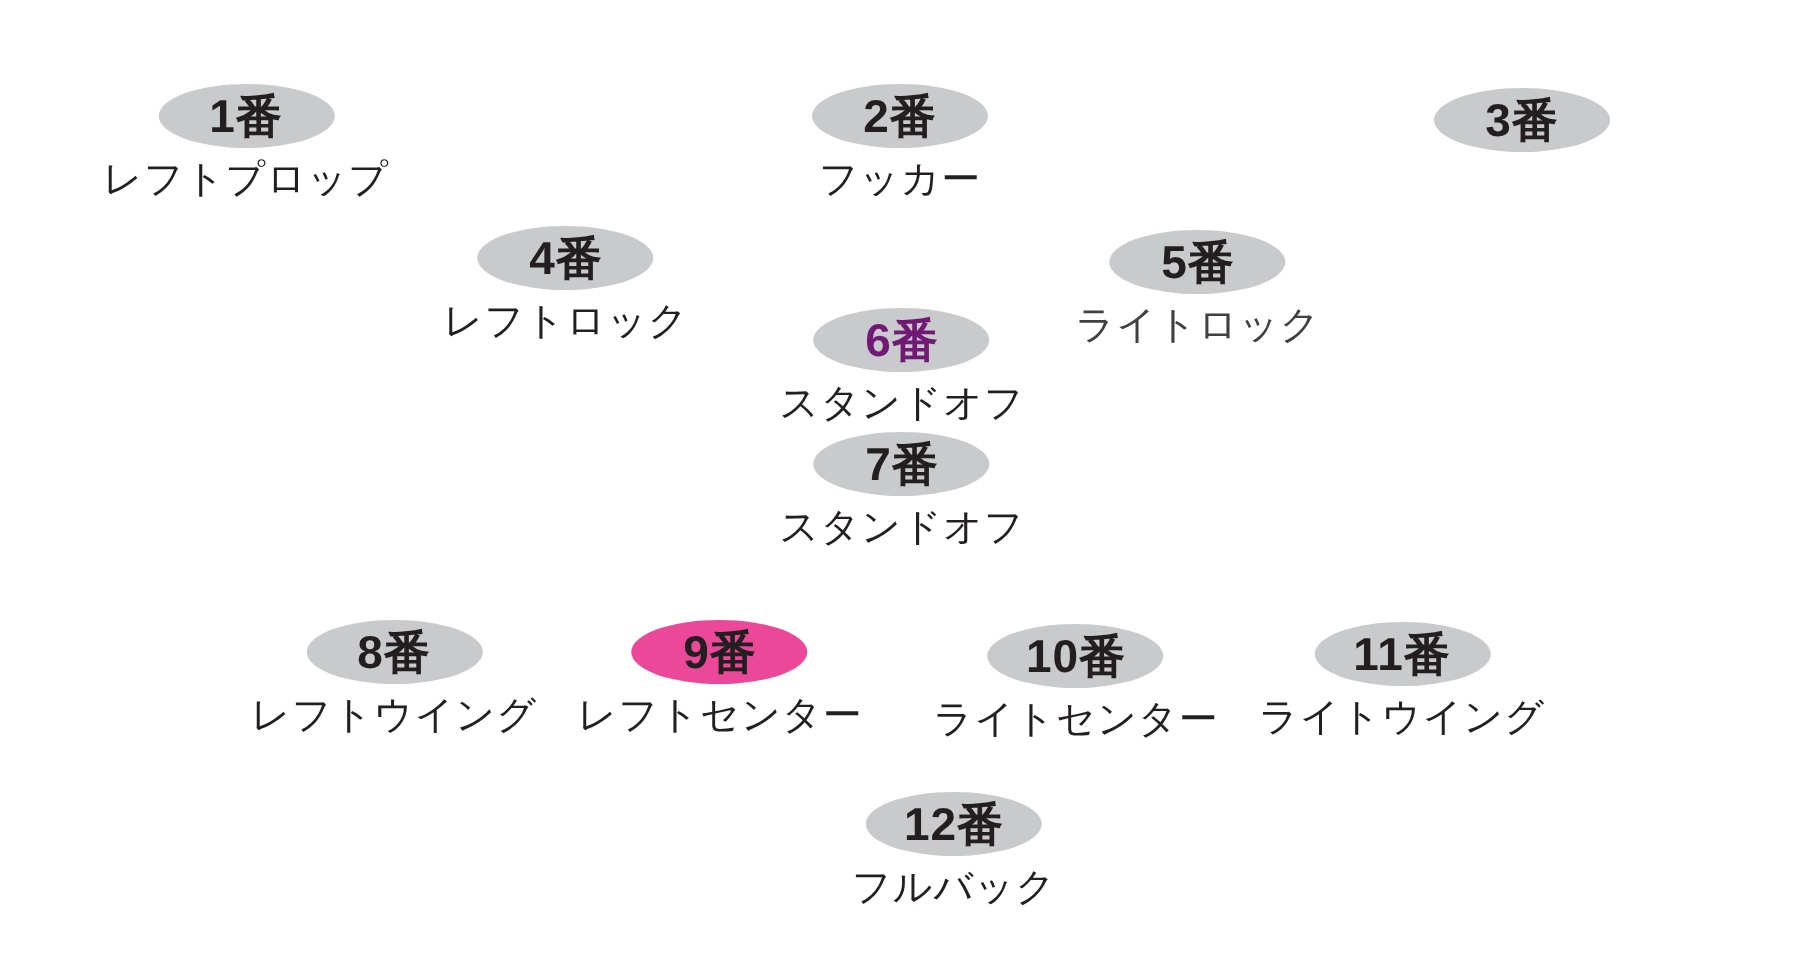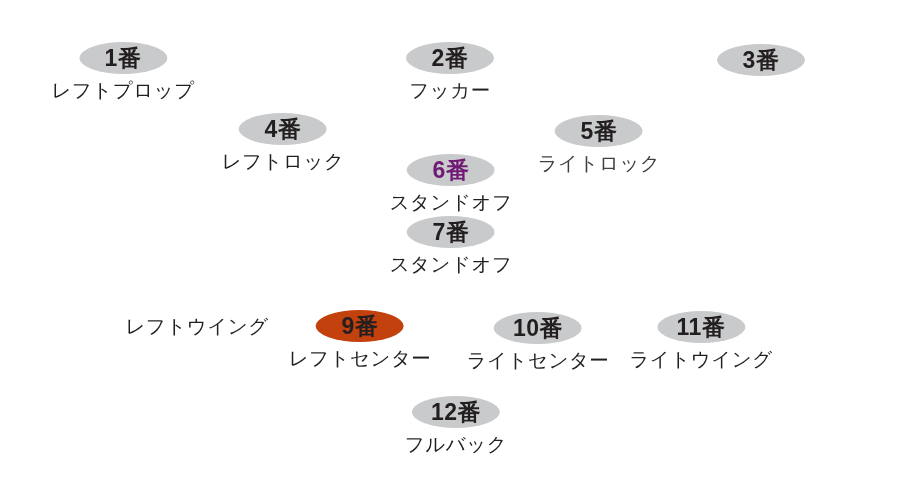--- a/index.html
+++ b/index.html
@@ -90,43 +90,46 @@
   </div>
 
   <div class="node" style="left: 451px; top: 216px;">
     <div class="ellipse" style="background: rgb(201, 202, 203); color: rgb(35, 31, 32);">
       <span>7番</span>
     </div>
     <div class="label" style="color: rgb(35, 31, 32);">スタンドオフ</div>
   </div>
 
   <div class="node" style="left: 197px; top: 310px;">
+    <div class="ellipse" style="background: rgb(201, 202, 203); color: rgb(35, 31, 32);">
+      <span>8番</span>
+    </div>
     <div class="label" style="color: rgb(35, 31, 32);">レフトウイング</div>
   </div>
 
   <div class="node" style="left: 360px; top: 310px;">
-    <div class="ellipse" style="background: #c2410c; color: rgb(35, 31, 32);">
+    <div class="ellipse" style="background: #ec4899; color: rgb(35, 31, 32);">
       <span>9番</span>
     </div>
     <div class="label" style="color: rgb(35, 31, 32);">レフトセンター</div>
   </div>
 
   <div class="node" style="left: 538px; top: 312px;">
     <div class="ellipse" style="background: rgb(201, 202, 203); color: rgb(35, 31, 32);">
       <span>10番</span>
     </div>
     <div class="label" style="color: rgb(35, 31, 32);">ライトセンター</div>
   </div>
 
   <div class="node" style="left: 701px; top: 311px;">
     <div class="ellipse" style="background: rgb(201, 202, 203); color: rgb(35, 31, 32);">
       <span>11番</span>
     </div>
     <div class="label" style="color: rgb(35, 31, 32);">ライトウイング</div>
   </div>
 
-  <div class="node" style="left: 456px; top: 396px;">
+  <div class="node" style="left: 477px; top: 396px;">
     <div class="ellipse" style="background: rgb(201, 202, 203); color: rgb(35, 31, 32);">
       <span>12番</span>
     </div>
     <div class="label" style="color: rgb(35, 31, 32);">フルバック</div>
   </div>
 </div>
 
 </body></html>

